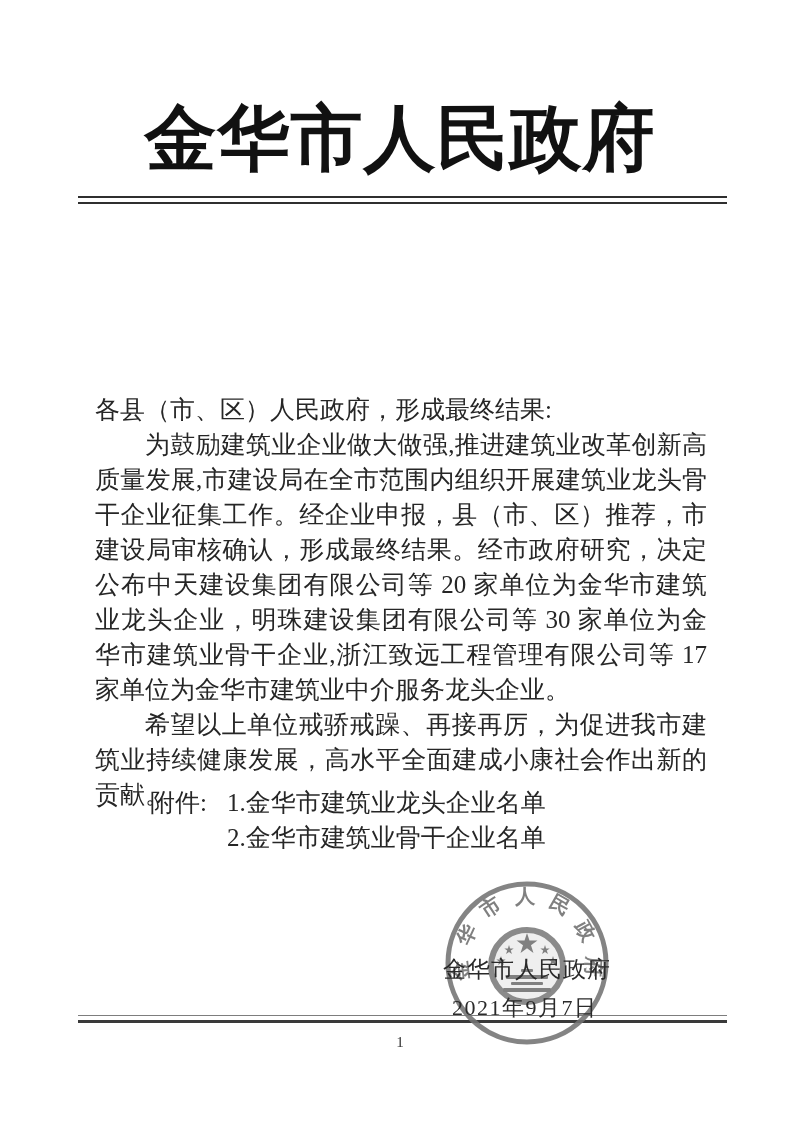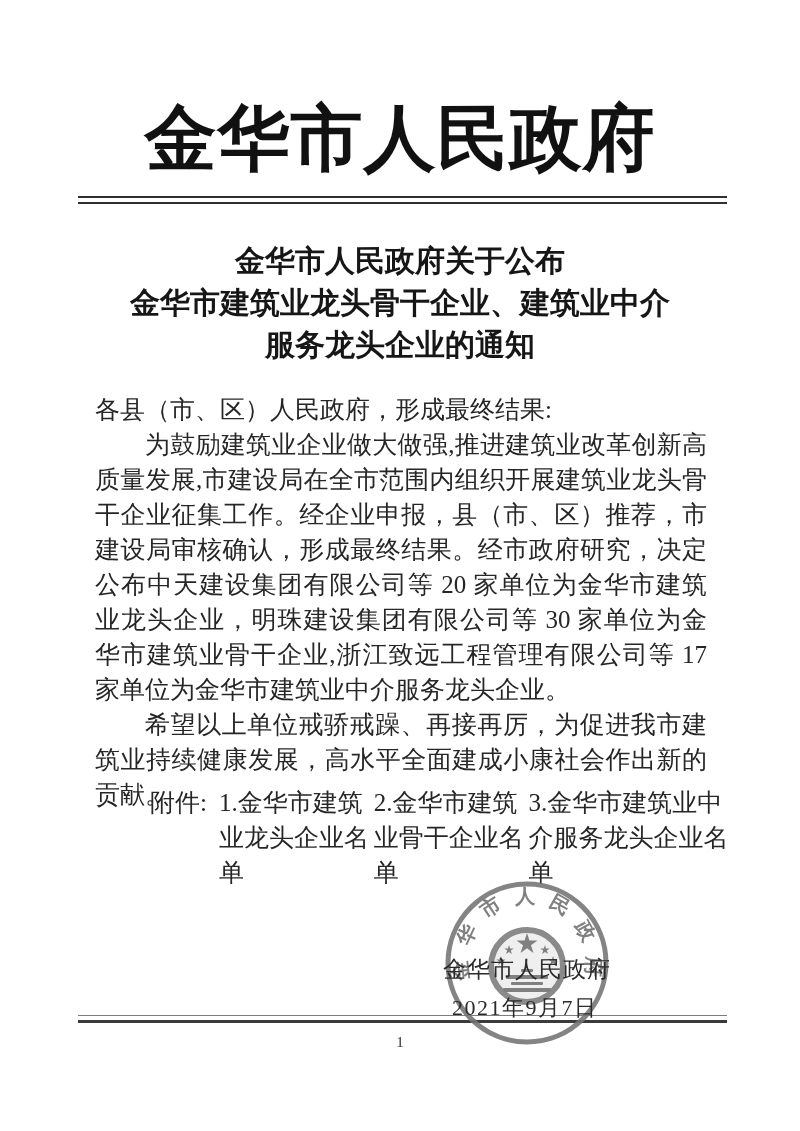--- a/index.html
+++ b/index.html
@@ -37,21 +37,21 @@
     color:#262626;
   }
   .body-text p{margin:0;}
   .body-text p.indent{text-indent:2em;}
   .attachments{
     position:absolute;top:785px;left:150px;
     display:flex;flex-direction:row;align-items:flex-start;
     font-size:25px;line-height:35px;color:#262626;
   }
   .attachments .att-label{white-space:nowrap;margin-right:12px;}
-  .attachments .att-items{display:flex;flex-direction:row;}
+  .attachments .att-items{display:flex;flex-direction:column;margin-left:8px;}
   .signature-name{
     position:absolute;top:954px;left:443px;
     font-size:23px;letter-spacing:1px;color:#2a2a2a;z-index:3;
   }
   .signature-date{
     position:absolute;top:993px;left:452px;
     font-size:22px;letter-spacing:1.5px;color:#2a2a2a;z-index:3;
   }
   .seal{
     position:absolute;top:878px;left:442px;width:170px;height:170px;
@@ -69,38 +69,32 @@
 </style>
 </head>
 <body>
 
 <div class="page">
 
   <div class="masthead-title">金华市人民政府</div>
 
   <div class="masthead-rule"></div>
 
-  <div class="doc-title">
-    <div>金华市人民政府关于公布</div>
-    <div>金华市建筑业龙头骨干企业、建筑业中介</div>
-    <div>服务龙头企业的通知</div>
-  </div>
 
   <div class="body-text">
     <p>各县（市、区）人民政府，形成最终结果:</p>
     <p class="indent">为鼓励建筑业企业做大做强,推进建筑业改革创新高质量发展,市建设局在全市范围内组织开展建筑业龙头骨干企业征集工作。经企业申报，县（市、区）推荐，市建设局审核确认，形成最终结果。经市政府研究，决定公布中天建设集团有限公司等 20 家单位为金华市建筑业龙头企业，明珠建设集团有限公司等 30 家单位为金华市建筑业骨干企业,浙江致远工程管理有限公司等 17 家单位为金华市建筑业中介服务龙头企业。</p>
     <p class="indent">希望以上单位戒骄戒躁、再接再厉，为促进我市建筑业持续健康发展，高水平全面建成小康社会作出新的贡献。</p>
   </div>
 
   <div class="attachments">
     <div class="att-label">附件:</div>
     <div class="att-items">
       <div>1.金华市建筑业龙头企业名单</div>
       <div>2.金华市建筑业骨干企业名单</div>
-      <div>3.金华市建筑业中介服务龙头企业名单</div>
     </div>
   </div>
 
   <div class="signature-name">金华市人民政府</div>
 
   <div class="signature-date">2021年9月7日</div>
 
   <svg class="seal" viewBox="0 0 170 170" xmlns="http://www.w3.org/2000/svg" aria-hidden="true">
     <defs>
       <path id="seal-arc" d="M 28.6 105.5 A 60 60 0 1 1 141.4 105.5" fill="none"></path>

